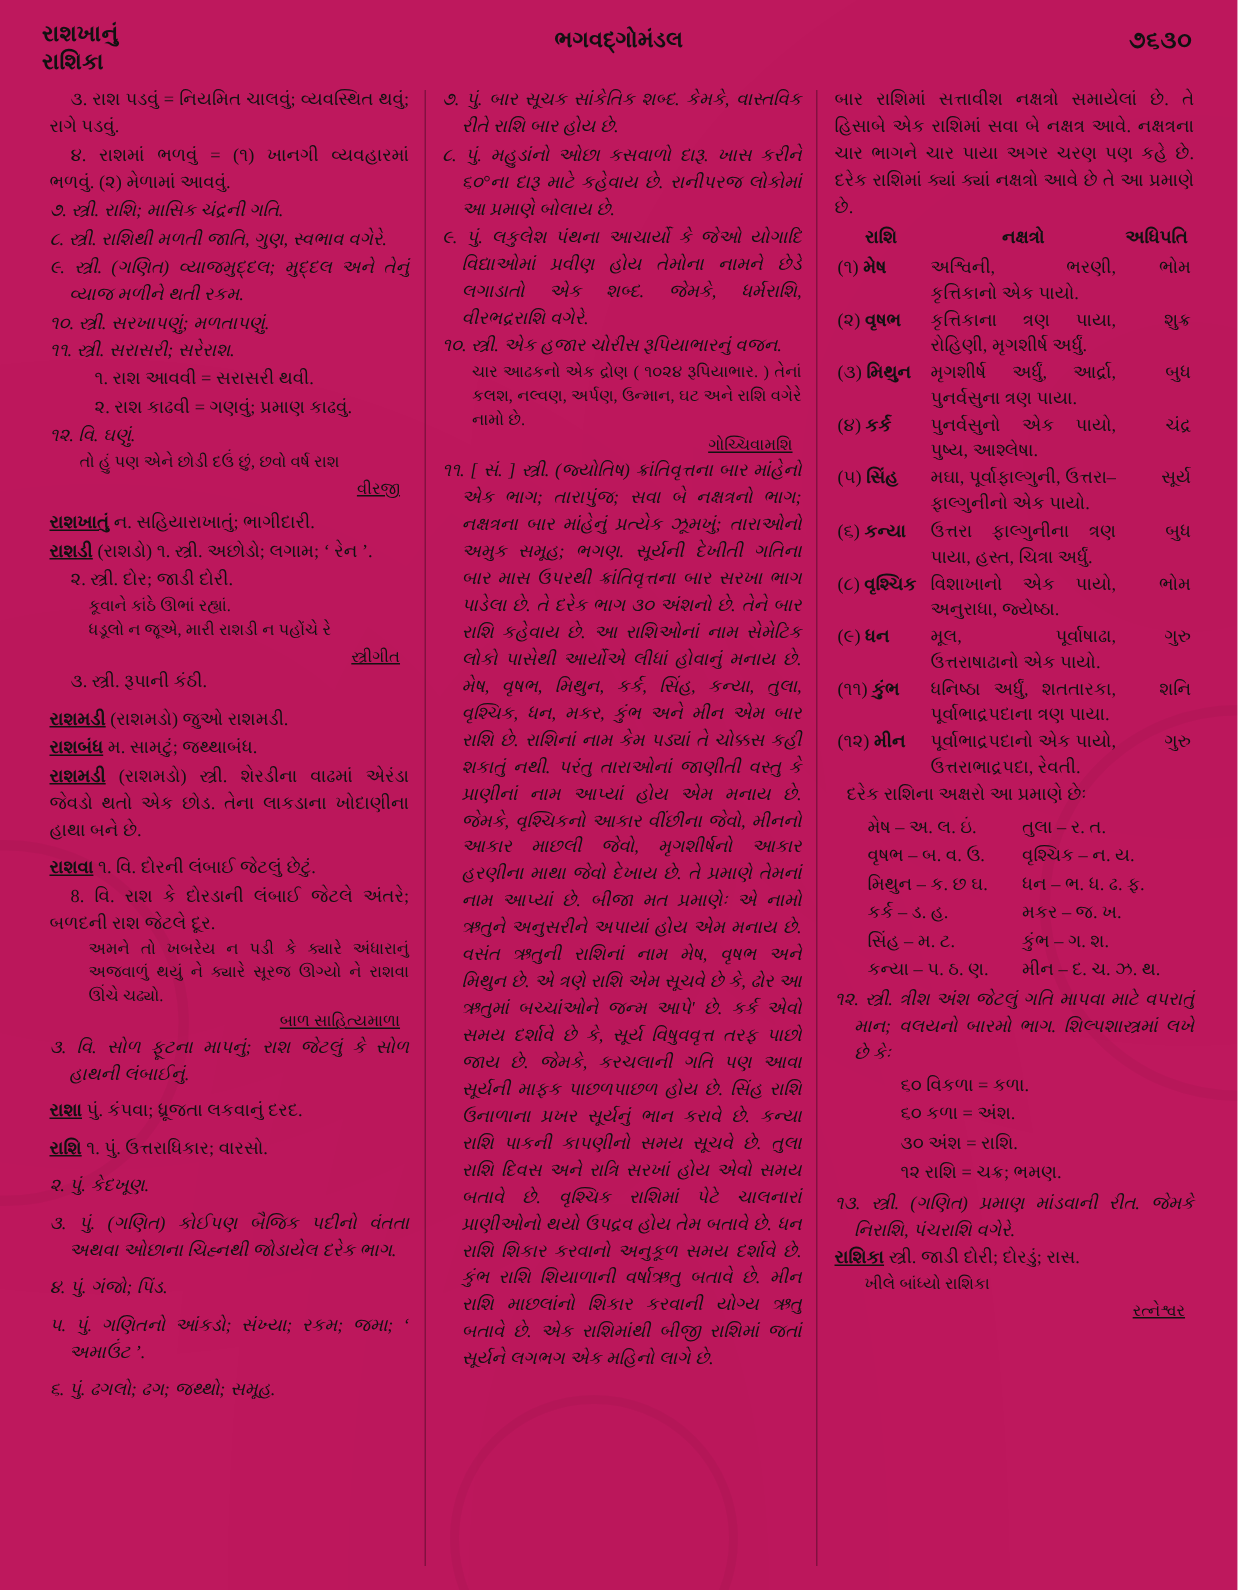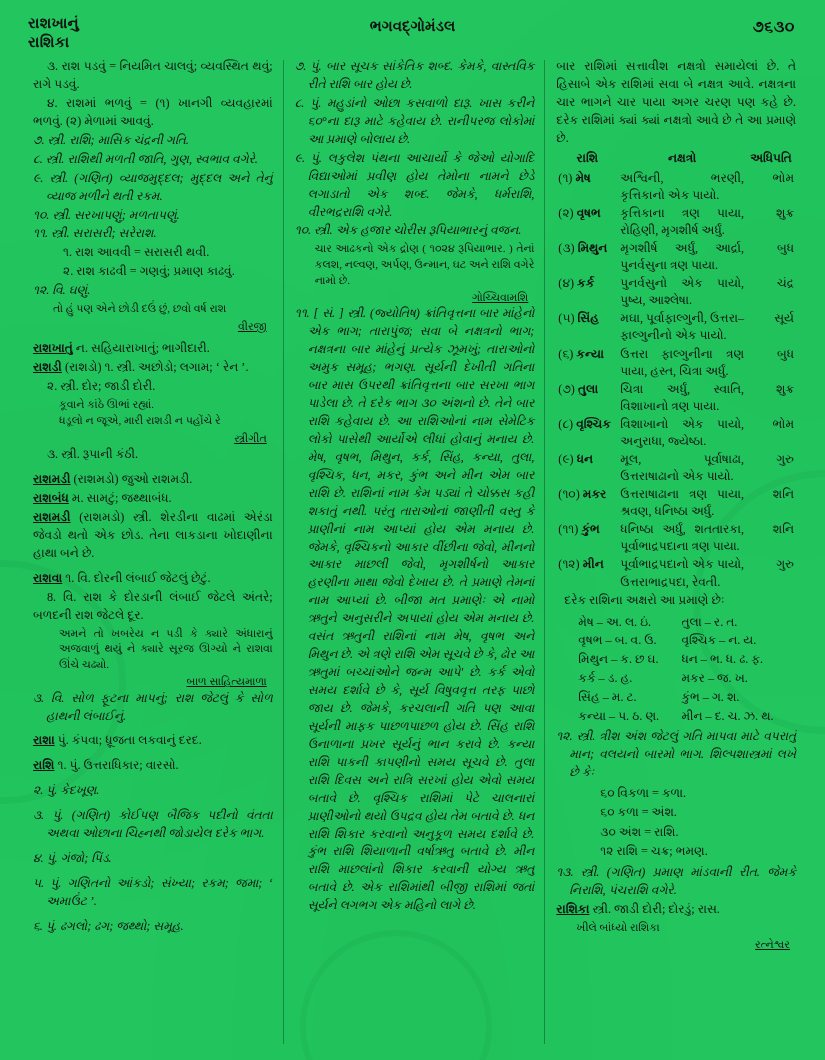--- a/index.html
+++ b/index.html
@@ -14,21 +14,21 @@
     font-family: "Liberation Serif", "DejaVu Serif", serif;
     color: #111111;
     position: relative;
     overflow: hidden;
   }
 
   
   .page {
     position: absolute;
     inset: 0;
-    background: #22c55e;
+    background: #be185d;
     overflow: hidden;
   }
   .scan-noise {
     position: absolute;
     inset: 0;
     pointer-events: none;
     opacity: .55;
     background:
       radial-gradient(ellipse at 8% 52%, rgba(0,0,0,.035) 0%, rgba(0,0,0,0) 48%),
       radial-gradient(ellipse at 96% 30%, rgba(0,0,0,.028) 0%, rgba(0,0,0,0) 46%),
@@ -299,38 +299,28 @@
             <td class="num"><span>(૫)</span> <span class="rashi-name">સિંહ</span></td>
             <td class="nak">મઘા, પૂર્વાફાલ્ગુની, ઉત્તરા– ફાલ્ગુનીનો એક પાયો.</td>
             <td class="lord">સૂર્ય</td>
           </tr>
           <tr>
             <td class="num"><span>(૬)</span> <span class="rashi-name">કન્યા</span></td>
             <td class="nak">ઉત્તરા ફાલ્ગુનીના ત્રણ પાયા, હસ્ત, ચિત્રા અર્ધું.</td>
             <td class="lord">બુધ</td>
           </tr>
           <tr>
-            <td class="num"><span>(૭)</span> <span class="rashi-name">તુલા</span></td>
-            <td class="nak">ચિત્રા અર્ધું, સ્વાતિ, વિશાખાનો ત્રણ પાયા.</td>
-            <td class="lord">શુક્ર</td>
-          </tr>
-          <tr>
             <td class="num"><span>(૮)</span> <span class="rashi-name">વૃશ્ચિક</span></td>
             <td class="nak">વિશાખાનો એક પાયો, અનુરાધા, જ્યેષ્ઠા.</td>
             <td class="lord">ભોમ</td>
           </tr>
           <tr>
             <td class="num"><span>(૯)</span> <span class="rashi-name">ધન</span></td>
             <td class="nak">મૂલ, પૂર્વાષાઢા, ઉત્તરાષાઢાનો એક પાયો.</td>
             <td class="lord">ગુરુ</td>
-          </tr>
-          <tr>
-            <td class="num"><span>(૧૦)</span> <span class="rashi-name">મકર</span></td>
-            <td class="nak">ઉત્તરાષાઢાના ત્રણ પાયા, શ્રવણ, ધનિષ્ઠા અર્ધું.</td>
-            <td class="lord">શનિ</td>
           </tr>
           <tr>
             <td class="num"><span>(૧૧)</span> <span class="rashi-name">કુંભ</span></td>
             <td class="nak">ધનિષ્ઠા અર્ધું, શતતારકા, પૂર્વાભાદ્રપદાના ત્રણ પાયા.</td>
             <td class="lord">શનિ</td>
           </tr>
           <tr>
             <td class="num"><span>(૧૨)</span> <span class="rashi-name">મીન</span></td>
             <td class="nak">પૂર્વાભાદ્રપદાનો એક પાયો, ઉત્તરાભાદ્રપદા, રેવતી.</td>
             <td class="lord">ગુરુ</td>

